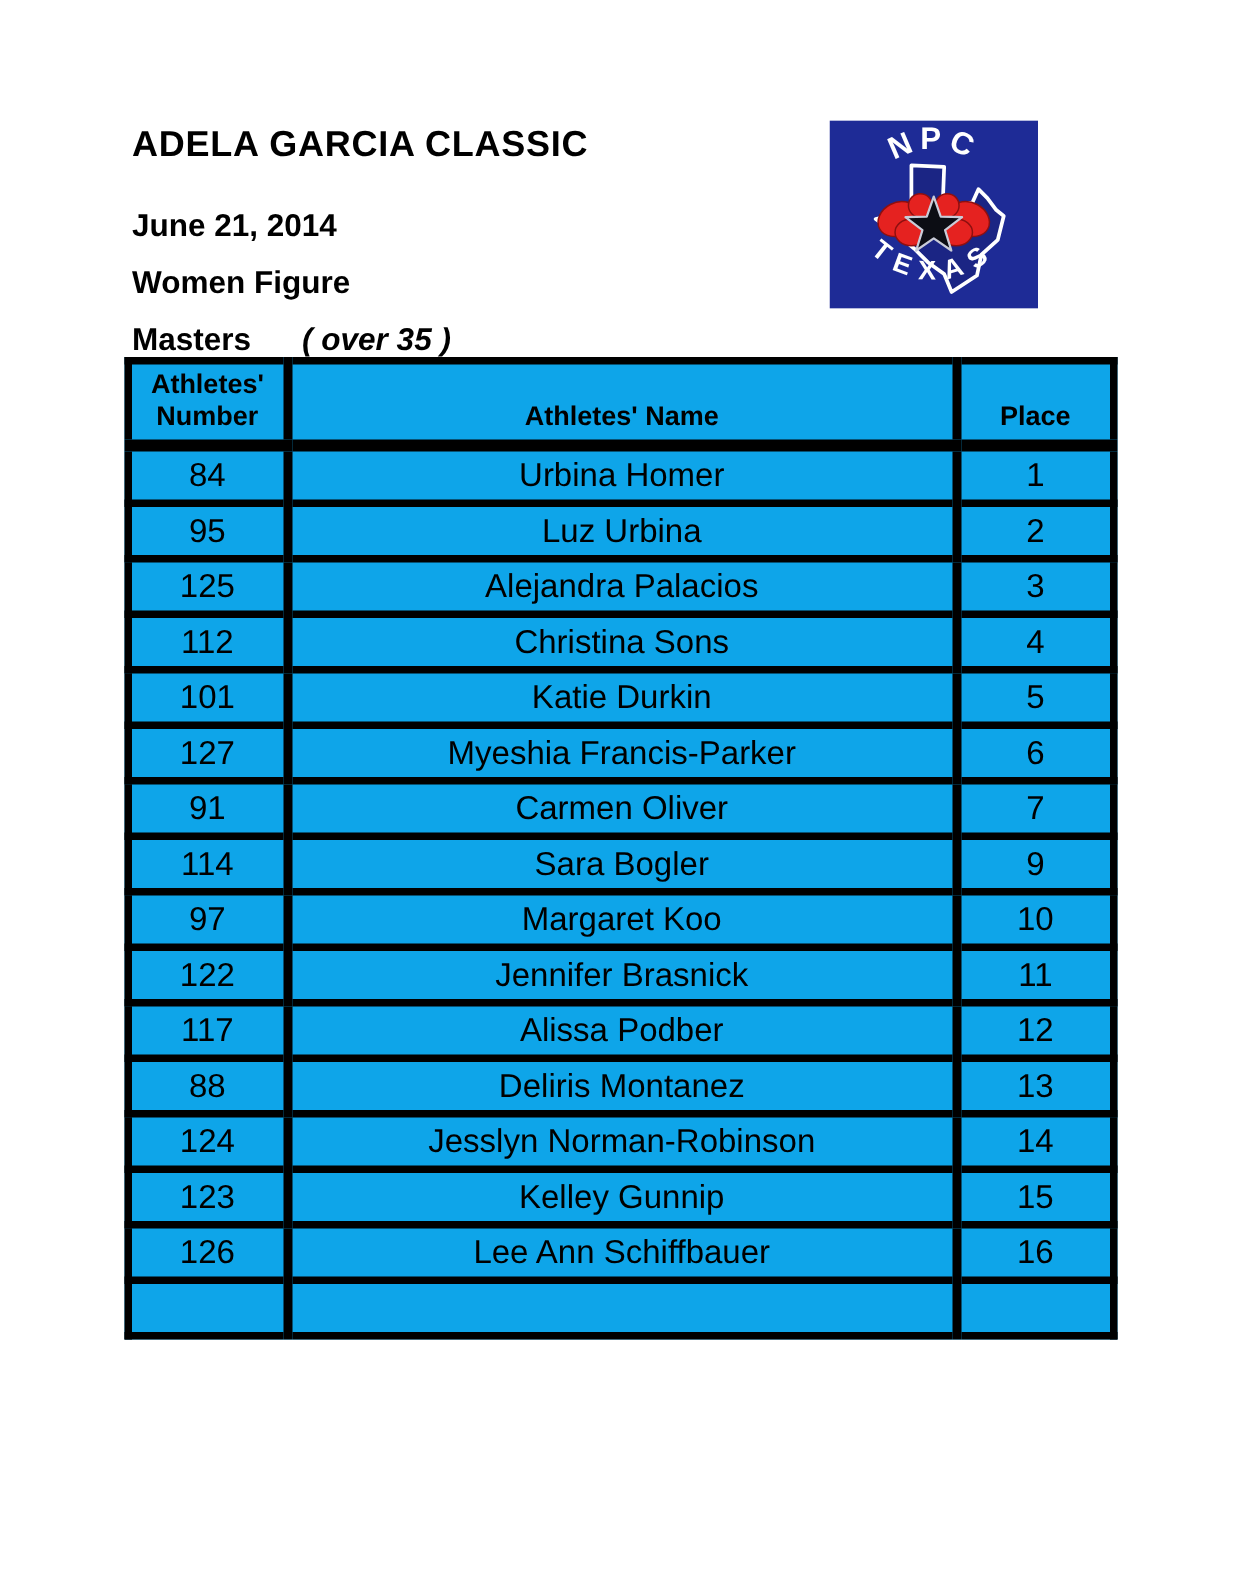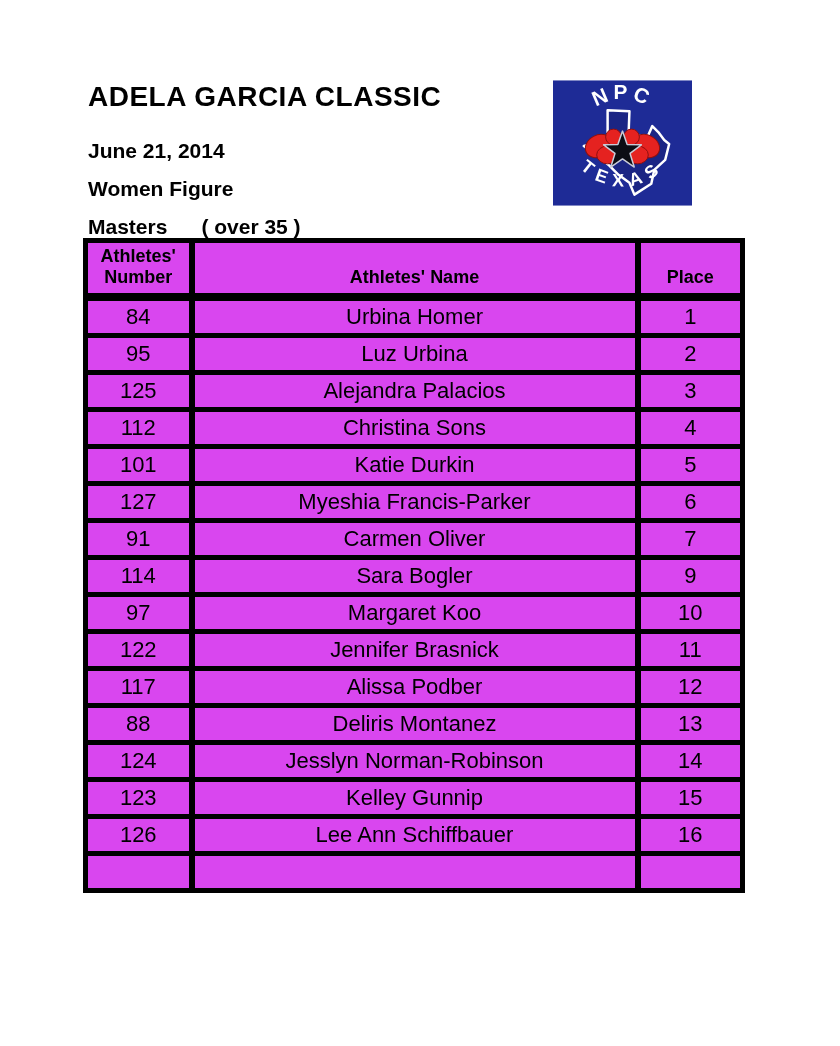--- a/index.html
+++ b/index.html
@@ -15,56 +15,57 @@
     overflow: hidden;
     font-family: "Liberation Sans", sans-serif;
     color: #000000;
   }
   .header-block {
     position: absolute;
     left: 88px;
     top: 82px;
   }
   .title {
-    font-size: 28px;
+    font-size: 24px;
     font-weight: bold;
     line-height: 30px;
     letter-spacing: 0.5px;
     white-space: nowrap;
   }
   .subs {
     margin-top: 20px;
   }
   .sub {
     font-size: 21px;
     font-weight: bold;
     line-height: 38px;
     white-space: nowrap;
   }
   .class-detail {
     margin-left: 34px;
+    font-style: italic;
   }
   .logo {
     position: absolute;
     left: 553px;
     top: 80px;
     width: 139px;
     height: 126px;
   }
   .logo svg text {
     font-family: "Liberation Sans", sans-serif;
   }
   table.results {
     position: absolute;
     left: 83px;
     top: 238px;
     width: 657px;
     border-collapse: collapse;
     table-layout: fixed;
-    background: #d946ef;
+    background: #0ea5e9;
   }
   table.results th,
   table.results td {
     border: 5px solid #000000;
     text-align: center;
     overflow: hidden;
   }
   table.results th.c0, table.results td.c0 { border-right-width: 6px; }
   table.results th.c2, table.results td.c2 { border-left-width: 6px; }
   table.results thead th { border-bottom-width: 8px; }

